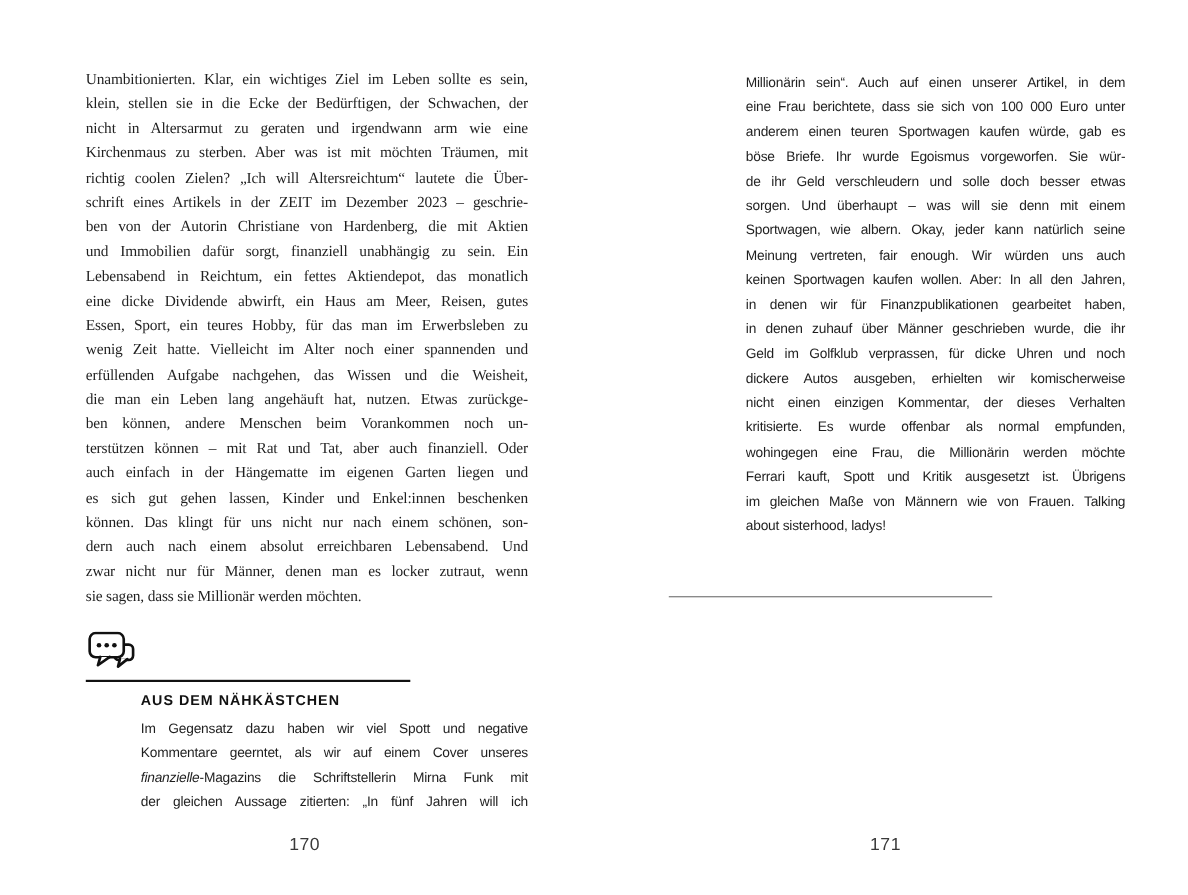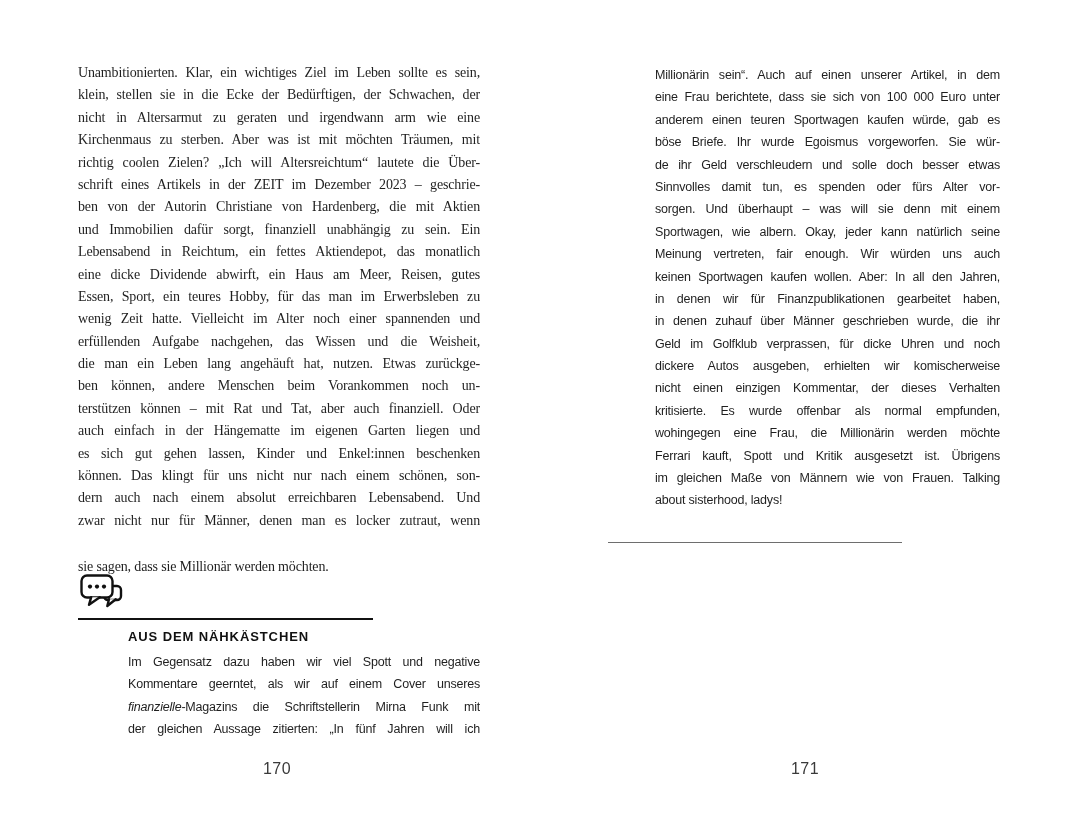--- a/index.html
+++ b/index.html
@@ -24,21 +24,21 @@
     font-size: 14px;
     line-height: 22.4px;
     height: 22.4px;
     letter-spacing: -0.15px;
     color: var(--text, #1c1c1c);
     text-align: justify;
     text-align-last: justify;
     overflow: hidden;
     white-space: normal;
   }
-  .serif-line.ragged { text-align-last: left; margin-top: 24px; }
+  .serif-line.ragged { text-align-last: left; }
 
   
   .sans-line {
     font-family: "Liberation Sans", sans-serif;
     font-size: 12.5px;
     line-height: 22.4px;
     height: 22.4px;
     letter-spacing: -0.2px;
     color: var(--text, #222222);
     text-align: justify;
@@ -128,27 +128,26 @@
 
   <div class="abs" style="left:128px; top:651px; width:352px;">
       <div class="sans-line">Im Gegensatz dazu haben wir viel Spott und negative</div>
       <div class="sans-line">Kommentare geerntet, als wir auf einem Cover unseres</div>
       <div class="sans-line"><em>finanzielle</em>-Magazins die Schriftstellerin Mirna Funk mit</div>
       <div class="sans-line">der gleichen Aussage zitierten: „In fünf Jahren will ich</div>
     </div>
 
   <div class="abs page-number" style="left:237px; top:760px;">170</div>
 
-  <div class="abs" style="left:655px; top:64px; width:345px;">
+  <div class="abs" style="left:678px; top:64px; width:345px;">
       <div class="sans-line">Millionärin sein“. Auch auf einen unserer Artikel, in dem</div>
       <div class="sans-line">eine Frau berichtete, dass sie sich von 100 000 Euro unter</div>
       <div class="sans-line">anderem einen teuren Sportwagen kaufen würde, gab es</div>
       <div class="sans-line">böse Briefe. Ihr wurde Egoismus vorgeworfen. Sie wür-</div>
       <div class="sans-line">de ihr Geld verschleudern und solle doch besser etwas</div>
-      <div class="sans-line">Sinnvolles damit tun, es spenden oder fürs Alter vor-</div>
       <div class="sans-line">sorgen. Und überhaupt – was will sie denn mit einem</div>
       <div class="sans-line">Sportwagen, wie albern. Okay, jeder kann natürlich seine</div>
       <div class="sans-line">Meinung vertreten, fair enough. Wir würden uns auch</div>
       <div class="sans-line">keinen Sportwagen kaufen wollen. Aber: In all den Jahren,</div>
       <div class="sans-line">in denen wir für Finanzpublikationen gearbeitet haben,</div>
       <div class="sans-line">in denen zuhauf über Männer geschrieben wurde, die ihr</div>
       <div class="sans-line">Geld im Golfklub verprassen, für dicke Uhren und noch</div>
       <div class="sans-line">dickere Autos ausgeben, erhielten wir komischerweise</div>
       <div class="sans-line">nicht einen einzigen Kommentar, der dieses Verhalten</div>
       <div class="sans-line">kritisierte. Es wurde offenbar als normal empfunden,</div>

